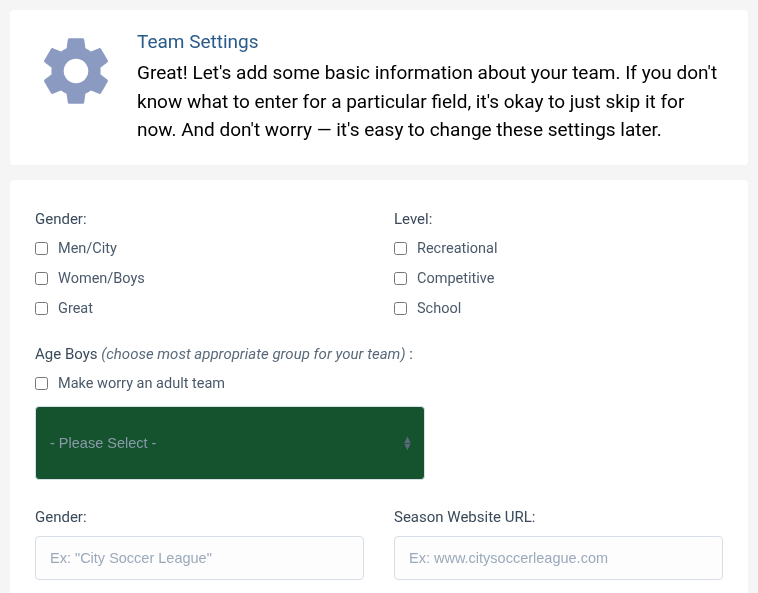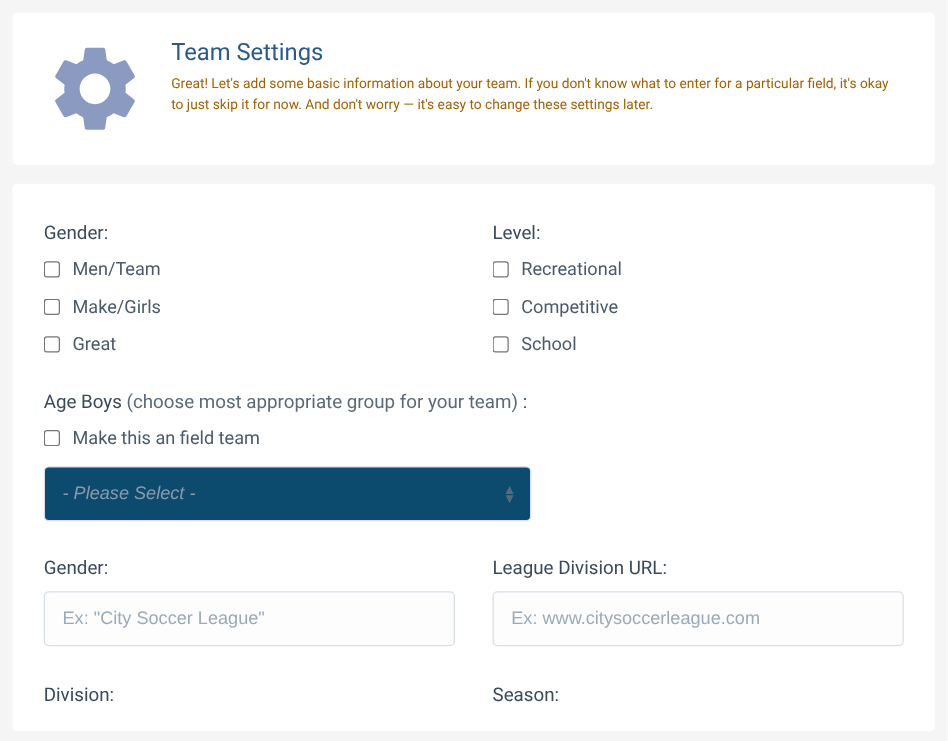--- a/index.html
+++ b/index.html
@@ -26,22 +26,22 @@
       width: 82px;
       height: 82px;
     }
     .header-content h1 {
       color: #2a5a8a;
       font-size: 19px;
       font-weight: 400;
       margin-bottom: 6px;
     }
     .header-content p {
-      color: #a16207;
-      font-size: 11px;
+      color: #000000;
+      font-size: 19px;
       line-height: 1.5;
     }
     .form-card {
       padding: 30px 25px 10px 25px;
     }
     .row {
       display: flex;
       gap: 30px;
       margin-bottom: 28px;
       align-items: flex-end;
@@ -49,20 +49,21 @@
     .col {
       flex: 1;
     }
     .field-label {
       color: #3a4a5a;
       font-size: 15px;
       margin-bottom: 12px;
       display: block;
     }
     .hint {
+      font-style: italic;
       color: #5a6a7a;
     }
     .checkbox-list {
       display: flex;
       flex-direction: column;
       gap: 13px;
     }
     .checkbox-item {
       display: flex;
       align-items: center;
@@ -78,29 +79,28 @@
       font-size: 14.5px;
       cursor: pointer;
     }
     .select-wrapper {
       position: relative;
       width: 390px;
       margin-top: 14px;
     }
     select {
       width: 100%;
-      padding: 13px 14px;
+      padding: 28px 14px;
       border: 1px solid #d8dee6;
       border-radius: 4px;
       font-size: 14.5px;
       color: #8a9aaa;
-      background: #0c4a6e;
+      background: #14532d;
       appearance: none;
       cursor: pointer;
-      font-style: italic;
     }
     .select-arrow {
       position: absolute;
       right: 12px;
       top: 50%;
       transform: translateY(-50%);
       pointer-events: none;
       color: #5a6a7a;
       font-size: 11px;
       line-height: 7px;
@@ -139,25 +139,25 @@
   </div>
 </div>
 
 <div class="card form-card">
   <div class="row">
     <div class="col">
       <span class="field-label">Gender:</span>
       <div class="checkbox-list">
         <div class="checkbox-item">
           <input type="checkbox" id="g0" style="">
-          <label for="g0">Men/Team</label>
+          <label for="g0">Men/City</label>
         </div>
         <div class="checkbox-item">
           <input type="checkbox" id="g1" style="">
-          <label for="g1">Make/Girls</label>
+          <label for="g1">Women/Boys</label>
         </div>
         <div class="checkbox-item">
           <input type="checkbox" id="g2" style="">
           <label for="g2">Great</label>
         </div>
       </div>
     </div>
     <div class="col">
       <span class="field-label">Level:</span>
       <div class="checkbox-list">
@@ -176,40 +176,40 @@
       </div>
     </div>
   </div>
 
   <div class="age-group-section">
     <span class="field-label">
       <span>Age Boys </span><span class="hint">(choose most appropriate group for your team)</span><span> :</span>
     </span>
     <div class="checkbox-item">
       <input type="checkbox" id="adult" style="">
-      <label for="adult">Make this an field team</label>
+      <label for="adult">Make worry an adult team</label>
     </div>
     <div class="select-wrapper">
       <select>
         <option>- Please Select -</option>
       </select>
       <div class="select-arrow">
         <span>▲</span>
           <span>▼</span>
       </div>
     </div>
   </div>
 
   <div class="input-row">
     <div class="input-col">
       <span class="field-label">Gender:</span>
       <input type="text" class="text-input" placeholder="Ex: &quot;City Soccer League&quot;" style="">
     </div>
     <div class="input-col">
-      <span class="field-label">League Division URL:</span>
+      <span class="field-label">Season Website URL:</span>
       <input type="text" class="text-input" placeholder="Ex: www.citysoccerleague.com" style="">
     </div>
   </div>
 
   <div class="input-row" style="margin-bottom:0;">
     <div class="input-col">
       <span class="field-label">Division:</span>
     </div>
     <div class="input-col">
       <span class="field-label">Season:</span>

